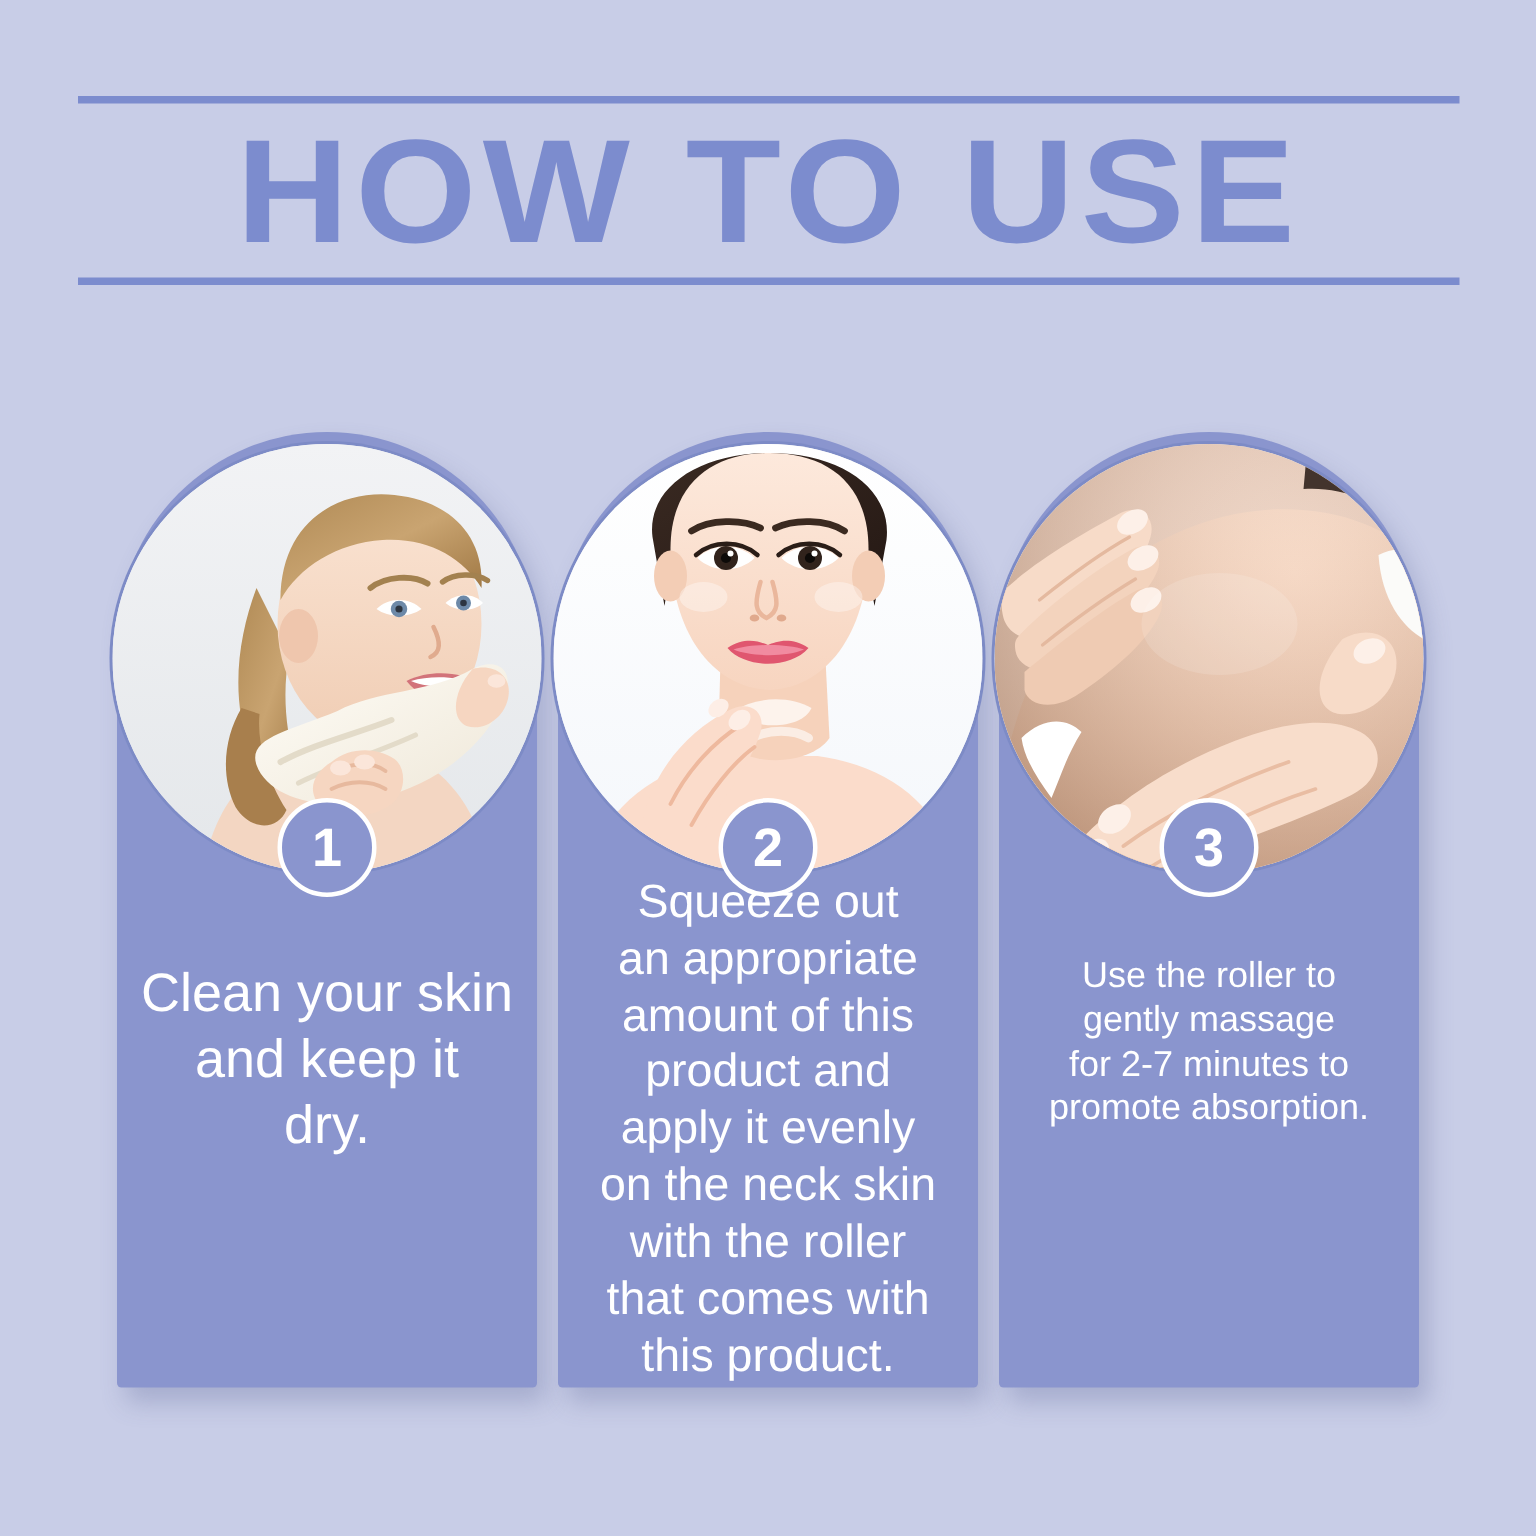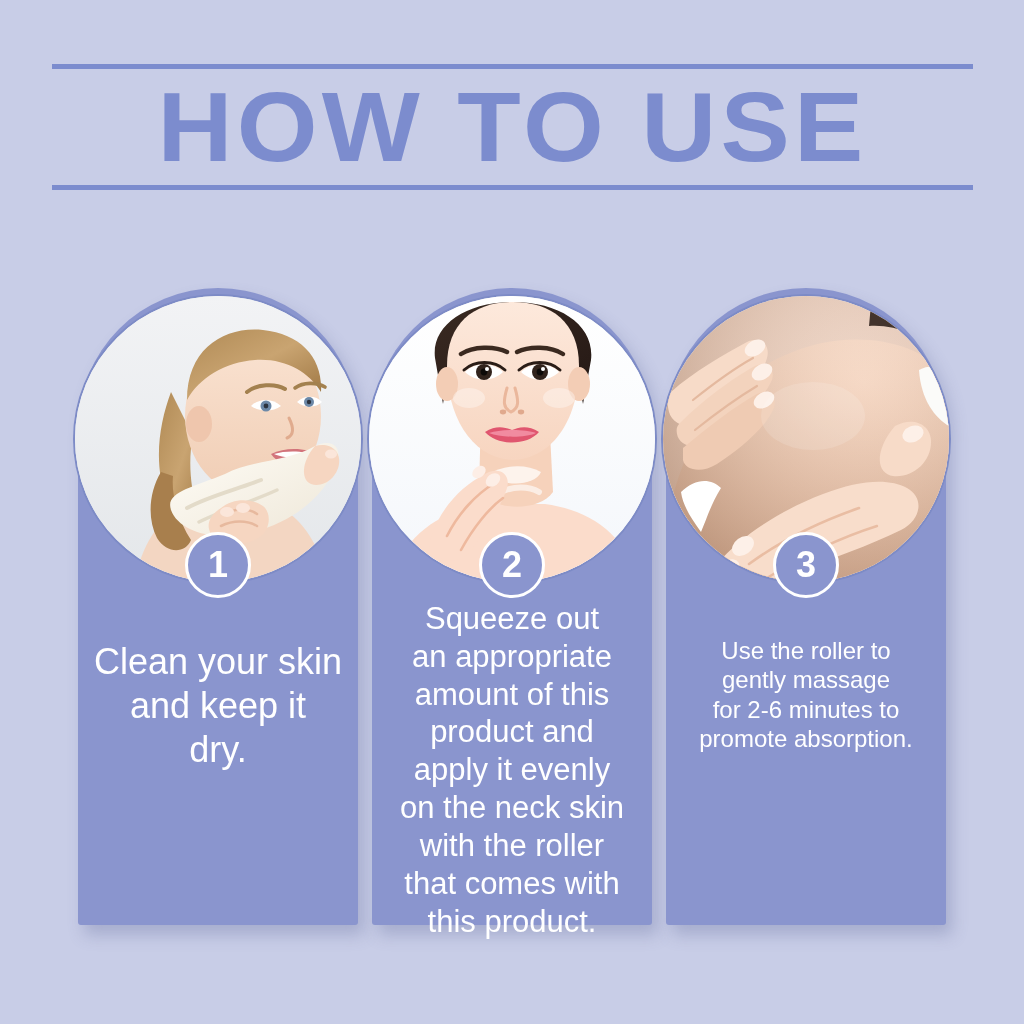--- a/index.html
+++ b/index.html
@@ -114,21 +114,21 @@
     position: absolute;
     left: 6px;
     right: 6px;
     top: 322px;
     color: #ffffff;
     text-align: center;
     line-height: 1.22;
     white-space: pre-line;
   }
   .caption-1 { font-size: 36px; top: 352px; }
-  .caption-2 { font-size: 31px; top: 312px; }
+  .caption-2 { font-size: 31px; top: 294px; }
   .caption-3 { font-size: 24px; top: 348px; }
 </style>
 </head>
 <body>
 
 <div class="header">
   <div class="rule rule-top"></div>
   <div class="title">HOW TO USE</div>
   <div class="rule rule-bottom"></div>
 </div>
@@ -336,17 +336,17 @@
 
         <path d="M232 130 C250 120 268 128 268 146 C268 166 250 182 230 180 C214 178 210 156 232 130 Z" fill="#f7dbc8"></path>
         <ellipse cx="250" cy="138" rx="11" ry="8" fill="#fdf0e8" transform="rotate(-22 250 138)"></ellipse>
 
         <ellipse cx="150" cy="120" rx="52" ry="34" fill="#ffffff" opacity="0.14"></ellipse>
       </svg>
     </div>
     <div class="badge">3</div>
     <div class="caption caption-3">Use the roller to
 gently massage
-for 2-6 minutes to
+for 2-7 minutes to
 promote absorption.</div>
   </div>
 
 </div>
 
 </body></html>

